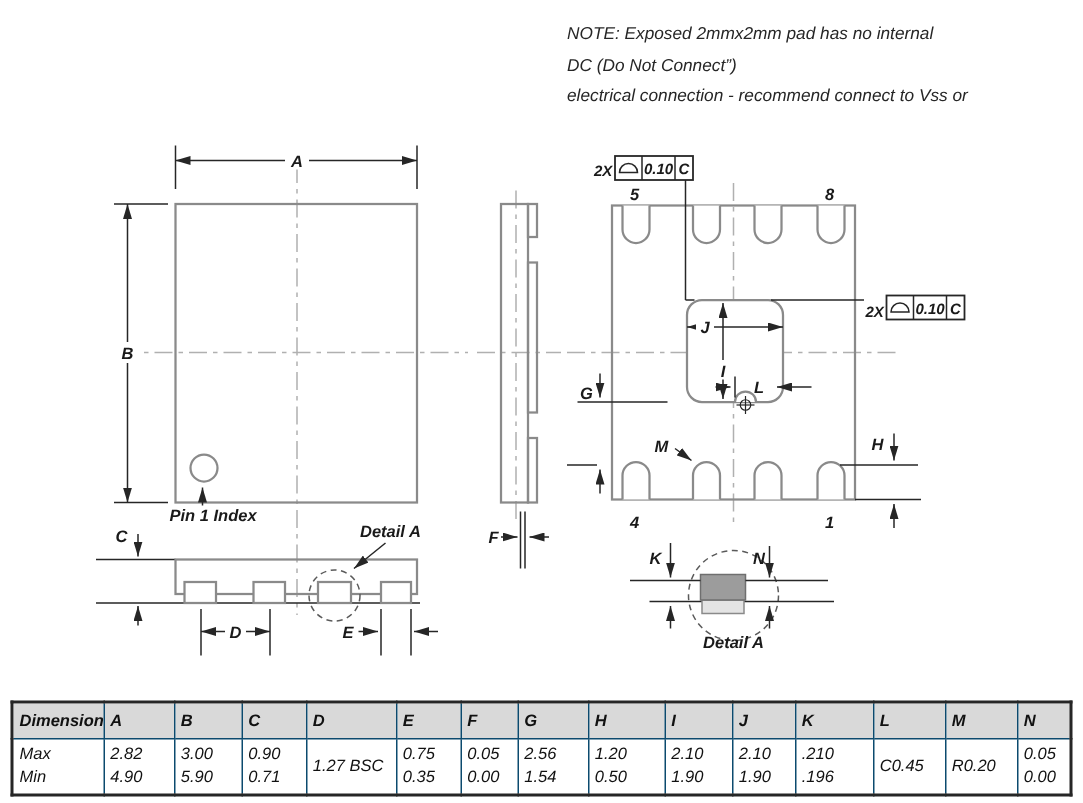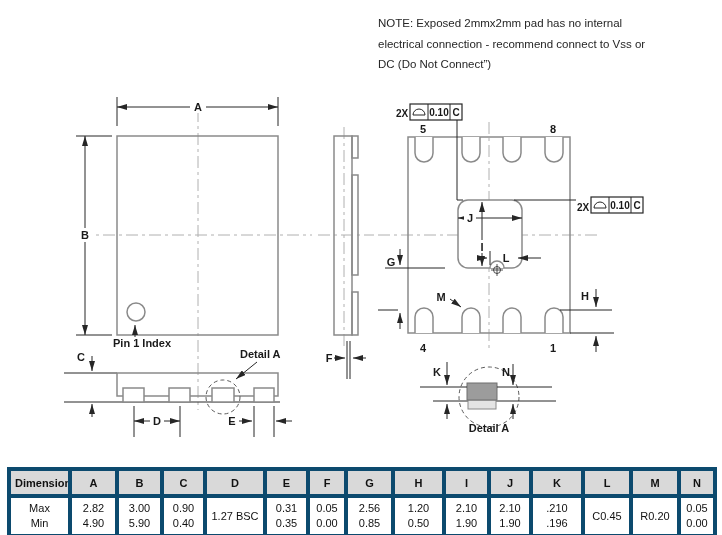--- a/index.html
+++ b/index.html
@@ -1,18 +1,18 @@
 <!DOCTYPE html>
 <html><head>
 <meta charset="utf-8">
 <style>
   html,body{margin:0;padding:0;background:#fff;}
   .canvas{
     position:relative;width:722px;height:535px;background:#ffffff;
-    font-family:"Liberation Sans",sans-serif;color:#1a1a1a;overflow:hidden;
+    font-family:"Liberation Sans",sans-serif;color:#1a1a1a;overflow:hidden;font-style:italic;
   }
   .note{
     position:absolute;left:378px;top:13px;width:336px;
     font-size:11.5px;line-height:20.5px;color:#262626;
   }
   svg.drawing{position:absolute;left:0;top:0;}
   svg .outline{stroke:#8a8a8a;stroke-width:1.5;fill:none;}
   svg .outline-f{stroke:#8a8a8a;stroke-width:1.5;fill:#ffffff;}
   svg .dim{stroke:#262626;stroke-width:1;fill:none;}
   svg .thin{stroke:#262626;stroke-width:0.8;fill:none;}
@@ -21,38 +21,38 @@
   svg text{fill:#1a1a1a;font-family:"Liberation Sans",sans-serif;font-size:11px;font-weight:bold;}
   svg text.small{font-size:10px;}
   svg .lblbg{fill:#ffffff;stroke:none;}
   svg .fcf{stroke:#262626;stroke-width:1.2;fill:#ffffff;}
   table.dims{
     position:absolute;left:7px;top:467px;width:706px;
     border-collapse:collapse;table-layout:fixed;
     font-size:11px;color:#111;
   }
   table.dims th,table.dims td{
-    border:4px solid #0c4a6e;padding:1px 4px;text-align:center;vertical-align:middle;
+    border:1px solid #0c4a6e;padding:1px 4px;text-align:left;vertical-align:middle;
     overflow:hidden;white-space:nowrap;
   }
   table.dims{border:2px solid #262626;}
   table.dims th{background:#d9d9d9;font-weight:bold;height:21px;}
   table.dims td{height:34px;font-weight:normal;}
   table.dims td div{line-height:15px;}
   table.dims td.merged{vertical-align:middle;margin-left:29px;}
 </style>
 </head>
 <body>
 
 <div class="canvas">
 
   <div class="note">
     <div>NOTE:  Exposed 2mmx2mm pad has no internal</div>
+    <div>DC (Do Not Connect”)</div>
     <div>electrical connection - recommend connect to Vss or</div>
-    <div>DC (Do Not Connect”)</div>
   </div>
 
   <svg class="drawing" width="722" height="462" viewBox="0 0 722 462">
     <defs>
       <marker id="arr" viewBox="0 0 10 6" refX="10" refY="3" markerWidth="10" markerHeight="6" markerUnits="userSpaceOnUse" orient="auto-start-reverse">
         <path d="M0,0 L10,3 L0,6 Z" fill="#262626"></path>
       </marker>
     </defs>
 
     <g>
@@ -308,34 +308,34 @@
         <td>
           <div>2.82</div>
             <div>4.90</div>
         </td>
         <td>
           <div>3.00</div>
             <div>5.90</div>
         </td>
         <td>
           <div>0.90</div>
-            <div>0.40</div>
+            <div>0.71</div>
         </td>
         <td class="merged">1.27 BSC</td>
         <td>
-          <div>0.31</div>
+          <div>0.75</div>
             <div>0.35</div>
         </td>
         <td>
           <div>0.05</div>
             <div>0.00</div>
         </td>
         <td>
           <div>2.56</div>
-            <div>0.85</div>
+            <div>1.54</div>
         </td>
         <td>
           <div>1.20</div>
             <div>0.50</div>
         </td>
         <td>
           <div>2.10</div>
             <div>1.90</div>
         </td>
         <td>

